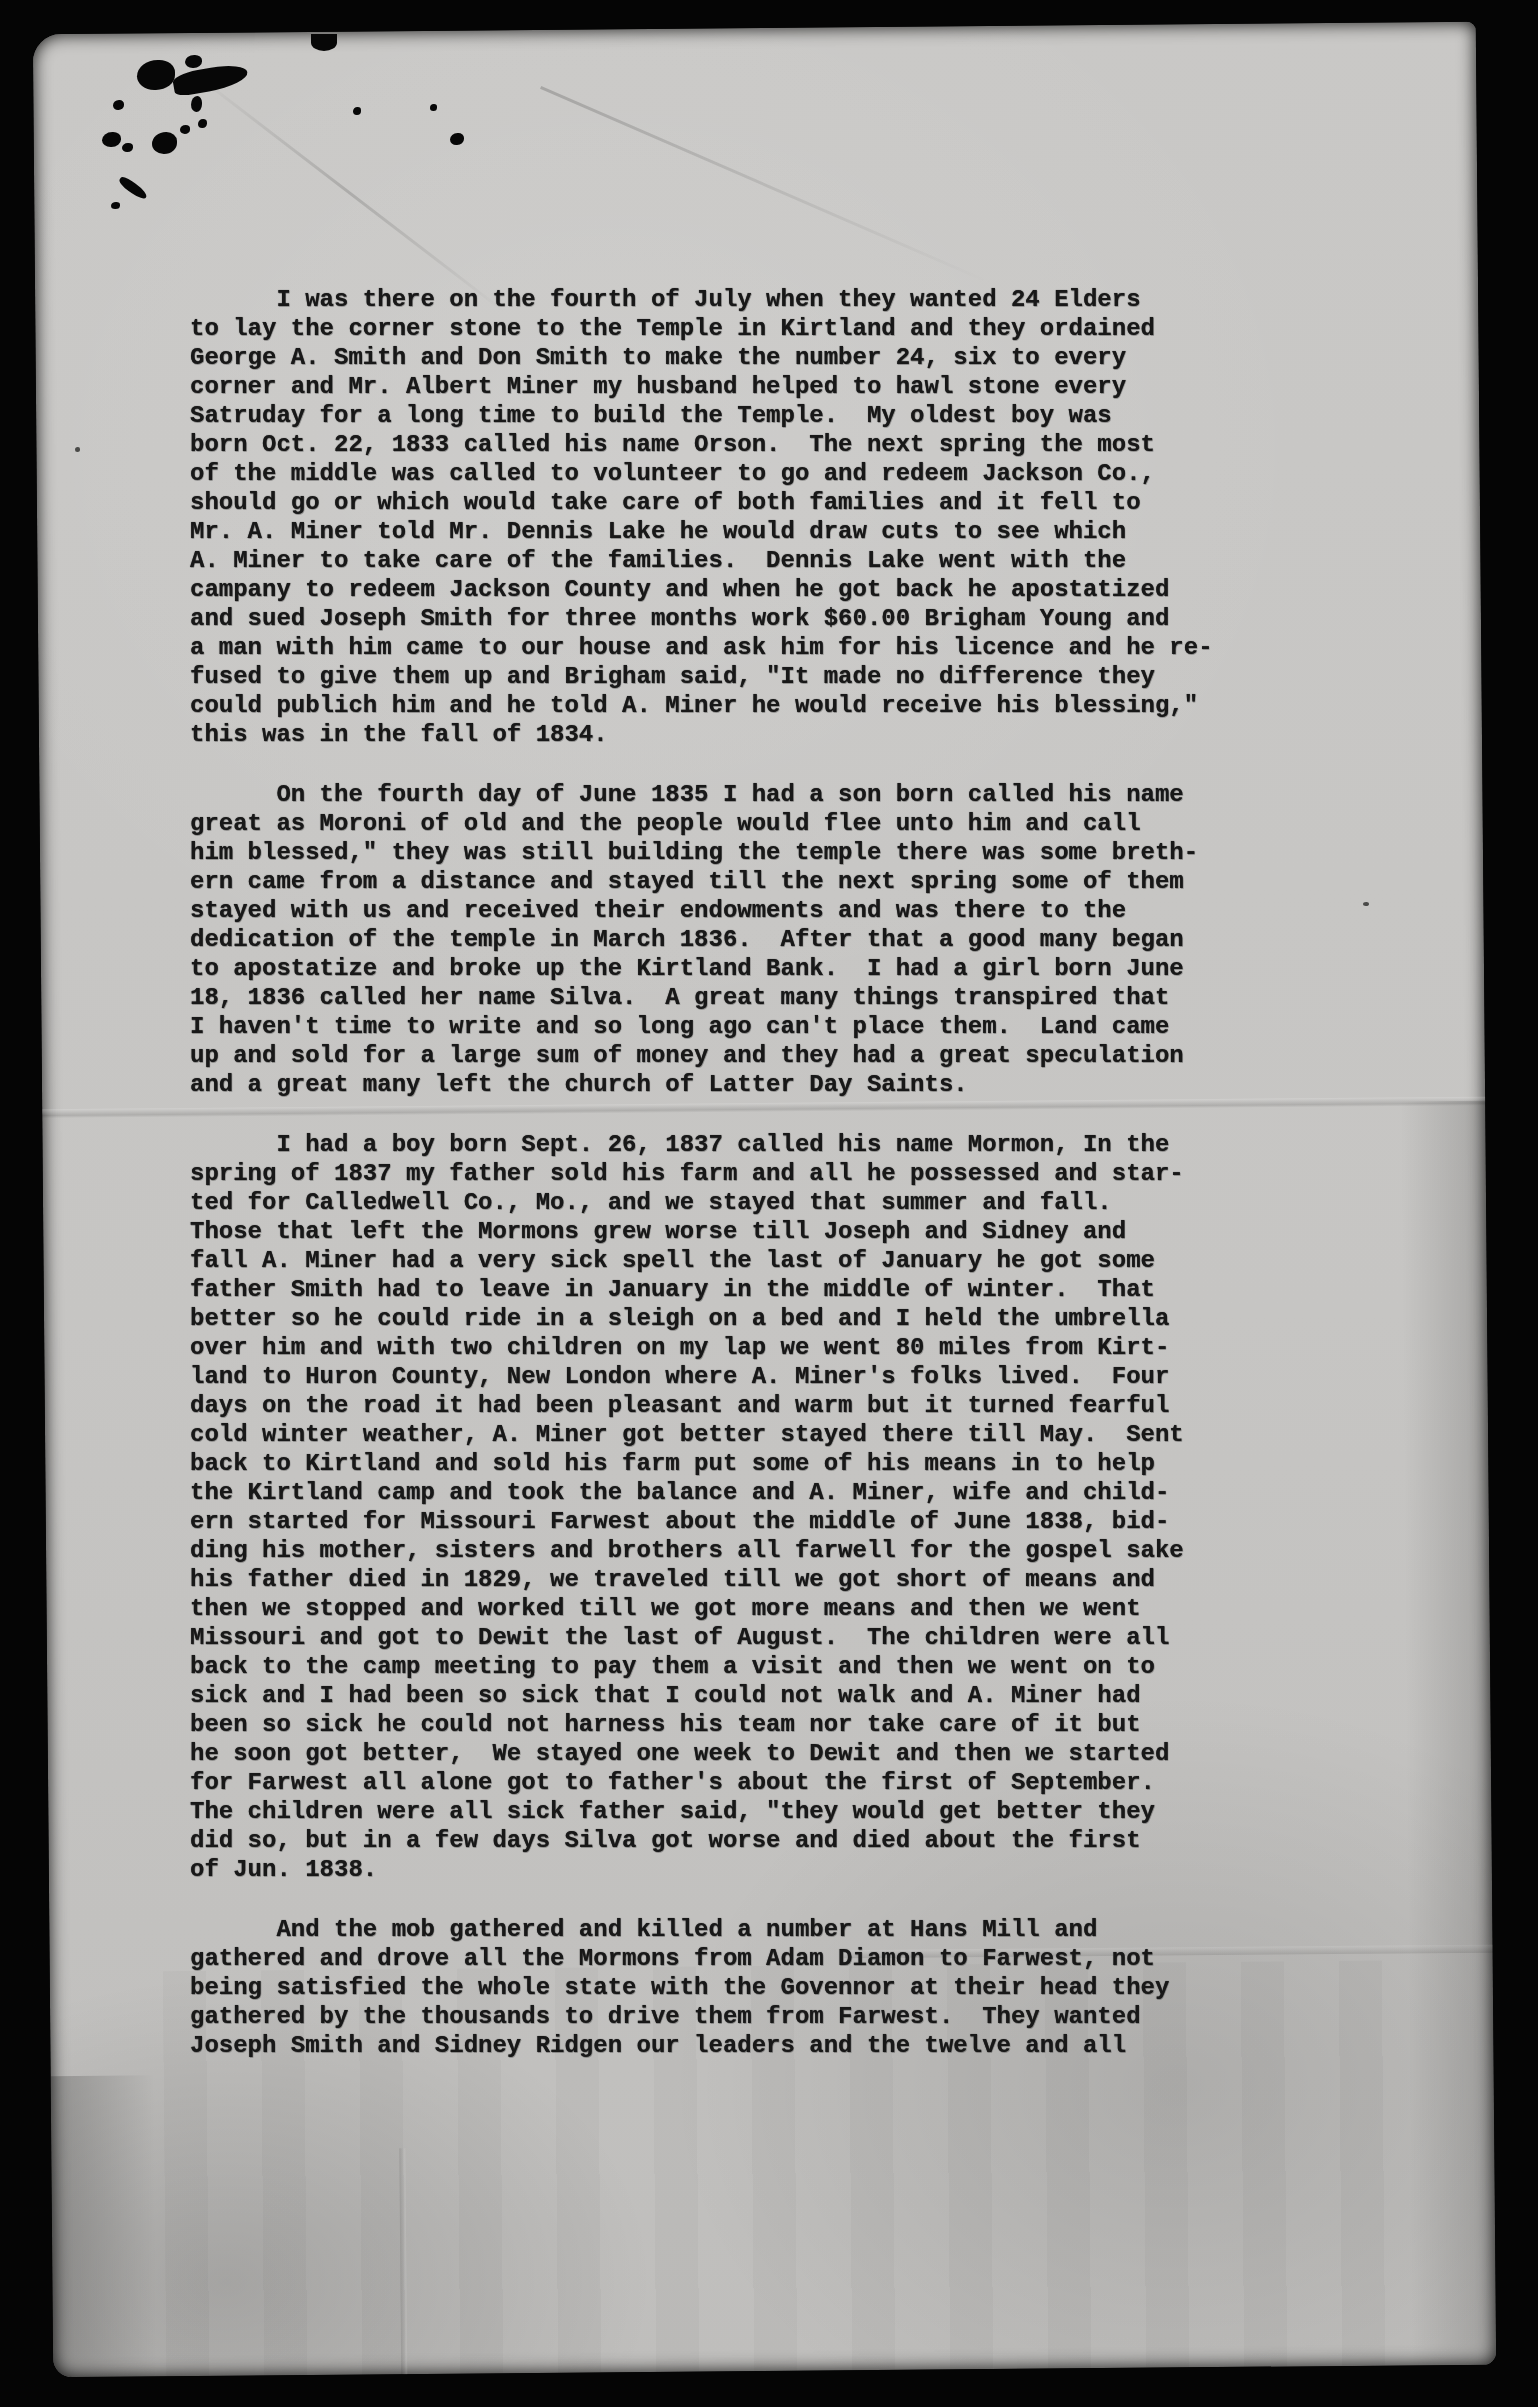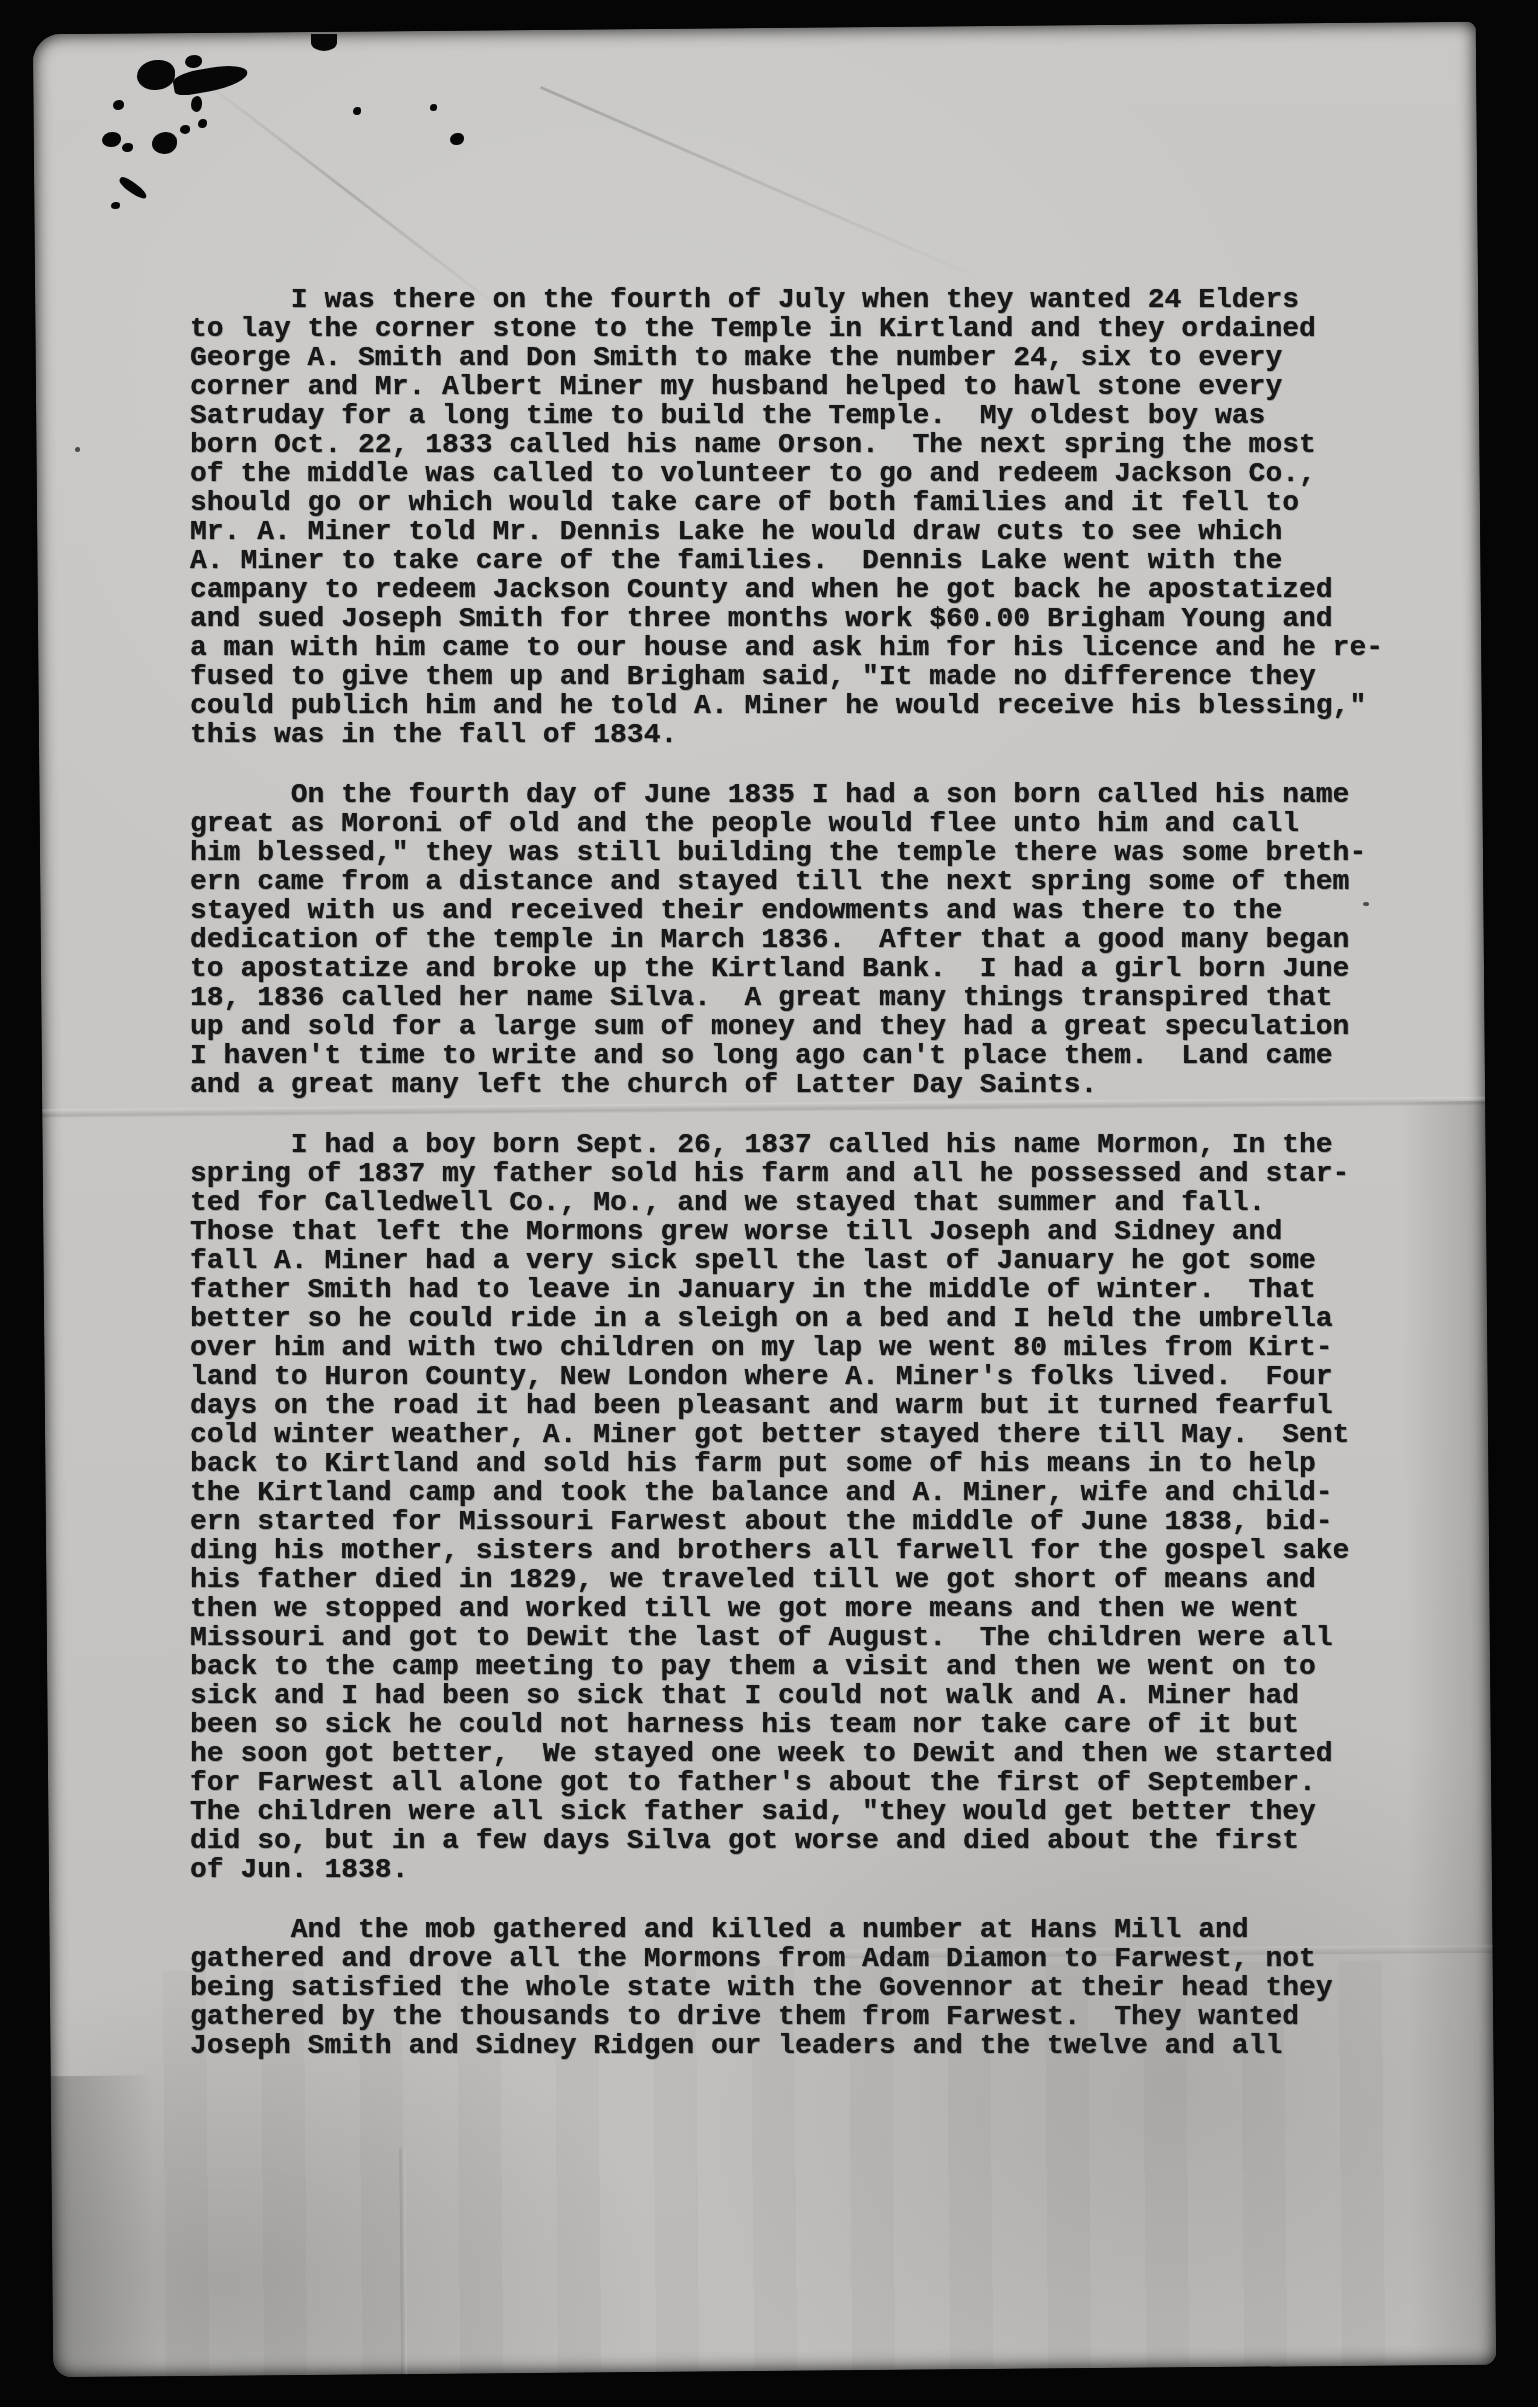--- a/index.html
+++ b/index.html
@@ -39,21 +39,21 @@
   .fold-v{left:348px;bottom:0;width:5.6px;height:226px;
     background:linear-gradient(90deg, rgba(0,0,0,0.10), rgba(255,255,255,0.12));}
 
   
   .damage i{position:absolute;display:block;background:#070707;border-radius:60% 45% 55% 50%;}
   .damage .soft{background:#4a4a48;}
 
   
   .text-layer{
     position:absolute;left:190px;top:285px;width:1215px;
-    font-size:28px;line-height:29px;font-weight:700;color:var(--ink,#181818);
+    font-size:24px;line-height:29px;font-weight:700;color:var(--ink,#181818);
     text-shadow:0 0 1px rgba(22,22,22,0.75), 0.6px 0.5px 0 rgba(40,40,40,0.28);
     letter-spacing:0;
   }
   .para{margin:0 0 31px 0;}
   .line{white-space:pre;height:29px;}
 </style>
 </head>
 <body>
 
 <div class="page">
@@ -111,22 +111,22 @@
       </div>
       <div class="para">
         <div class="line">      On the fourth day of June 1835 I had a son born called his name</div>
         <div class="line">great as Moroni of old and the people would flee unto him and call</div>
         <div class="line">him blessed," they was still building the temple there was some breth-</div>
         <div class="line">ern came from a distance and stayed till the next spring some of them</div>
         <div class="line">stayed with us and received their endowments and was there to the</div>
         <div class="line">dedication of the temple in March 1836.  After that a good many began</div>
         <div class="line">to apostatize and broke up the Kirtland Bank.  I had a girl born June</div>
         <div class="line">18, 1836 called her name Silva.  A great many things transpired that</div>
+        <div class="line">I haven't time to write and so long ago can't place them.  Land came</div>
         <div class="line">up and sold for a large sum of money and they had a great speculation</div>
-        <div class="line">I haven't time to write and so long ago can't place them.  Land came</div>
         <div class="line">and a great many left the church of Latter Day Saints.</div>
       </div>
       <div class="para">
         <div class="line">      I had a boy born Sept. 26, 1837 called his name Mormon, In the</div>
         <div class="line">spring of 1837 my father sold his farm and all he possessed and star-</div>
         <div class="line">ted for Calledwell Co., Mo., and we stayed that summer and fall.</div>
         <div class="line">Those that left the Mormons grew worse till Joseph and Sidney and</div>
         <div class="line">fall A. Miner had a very sick spell the last of January he got some</div>
         <div class="line">father Smith had to leave in January in the middle of winter.  That</div>
         <div class="line">better so he could ride in a sleigh on a bed and I held the umbrella</div>

